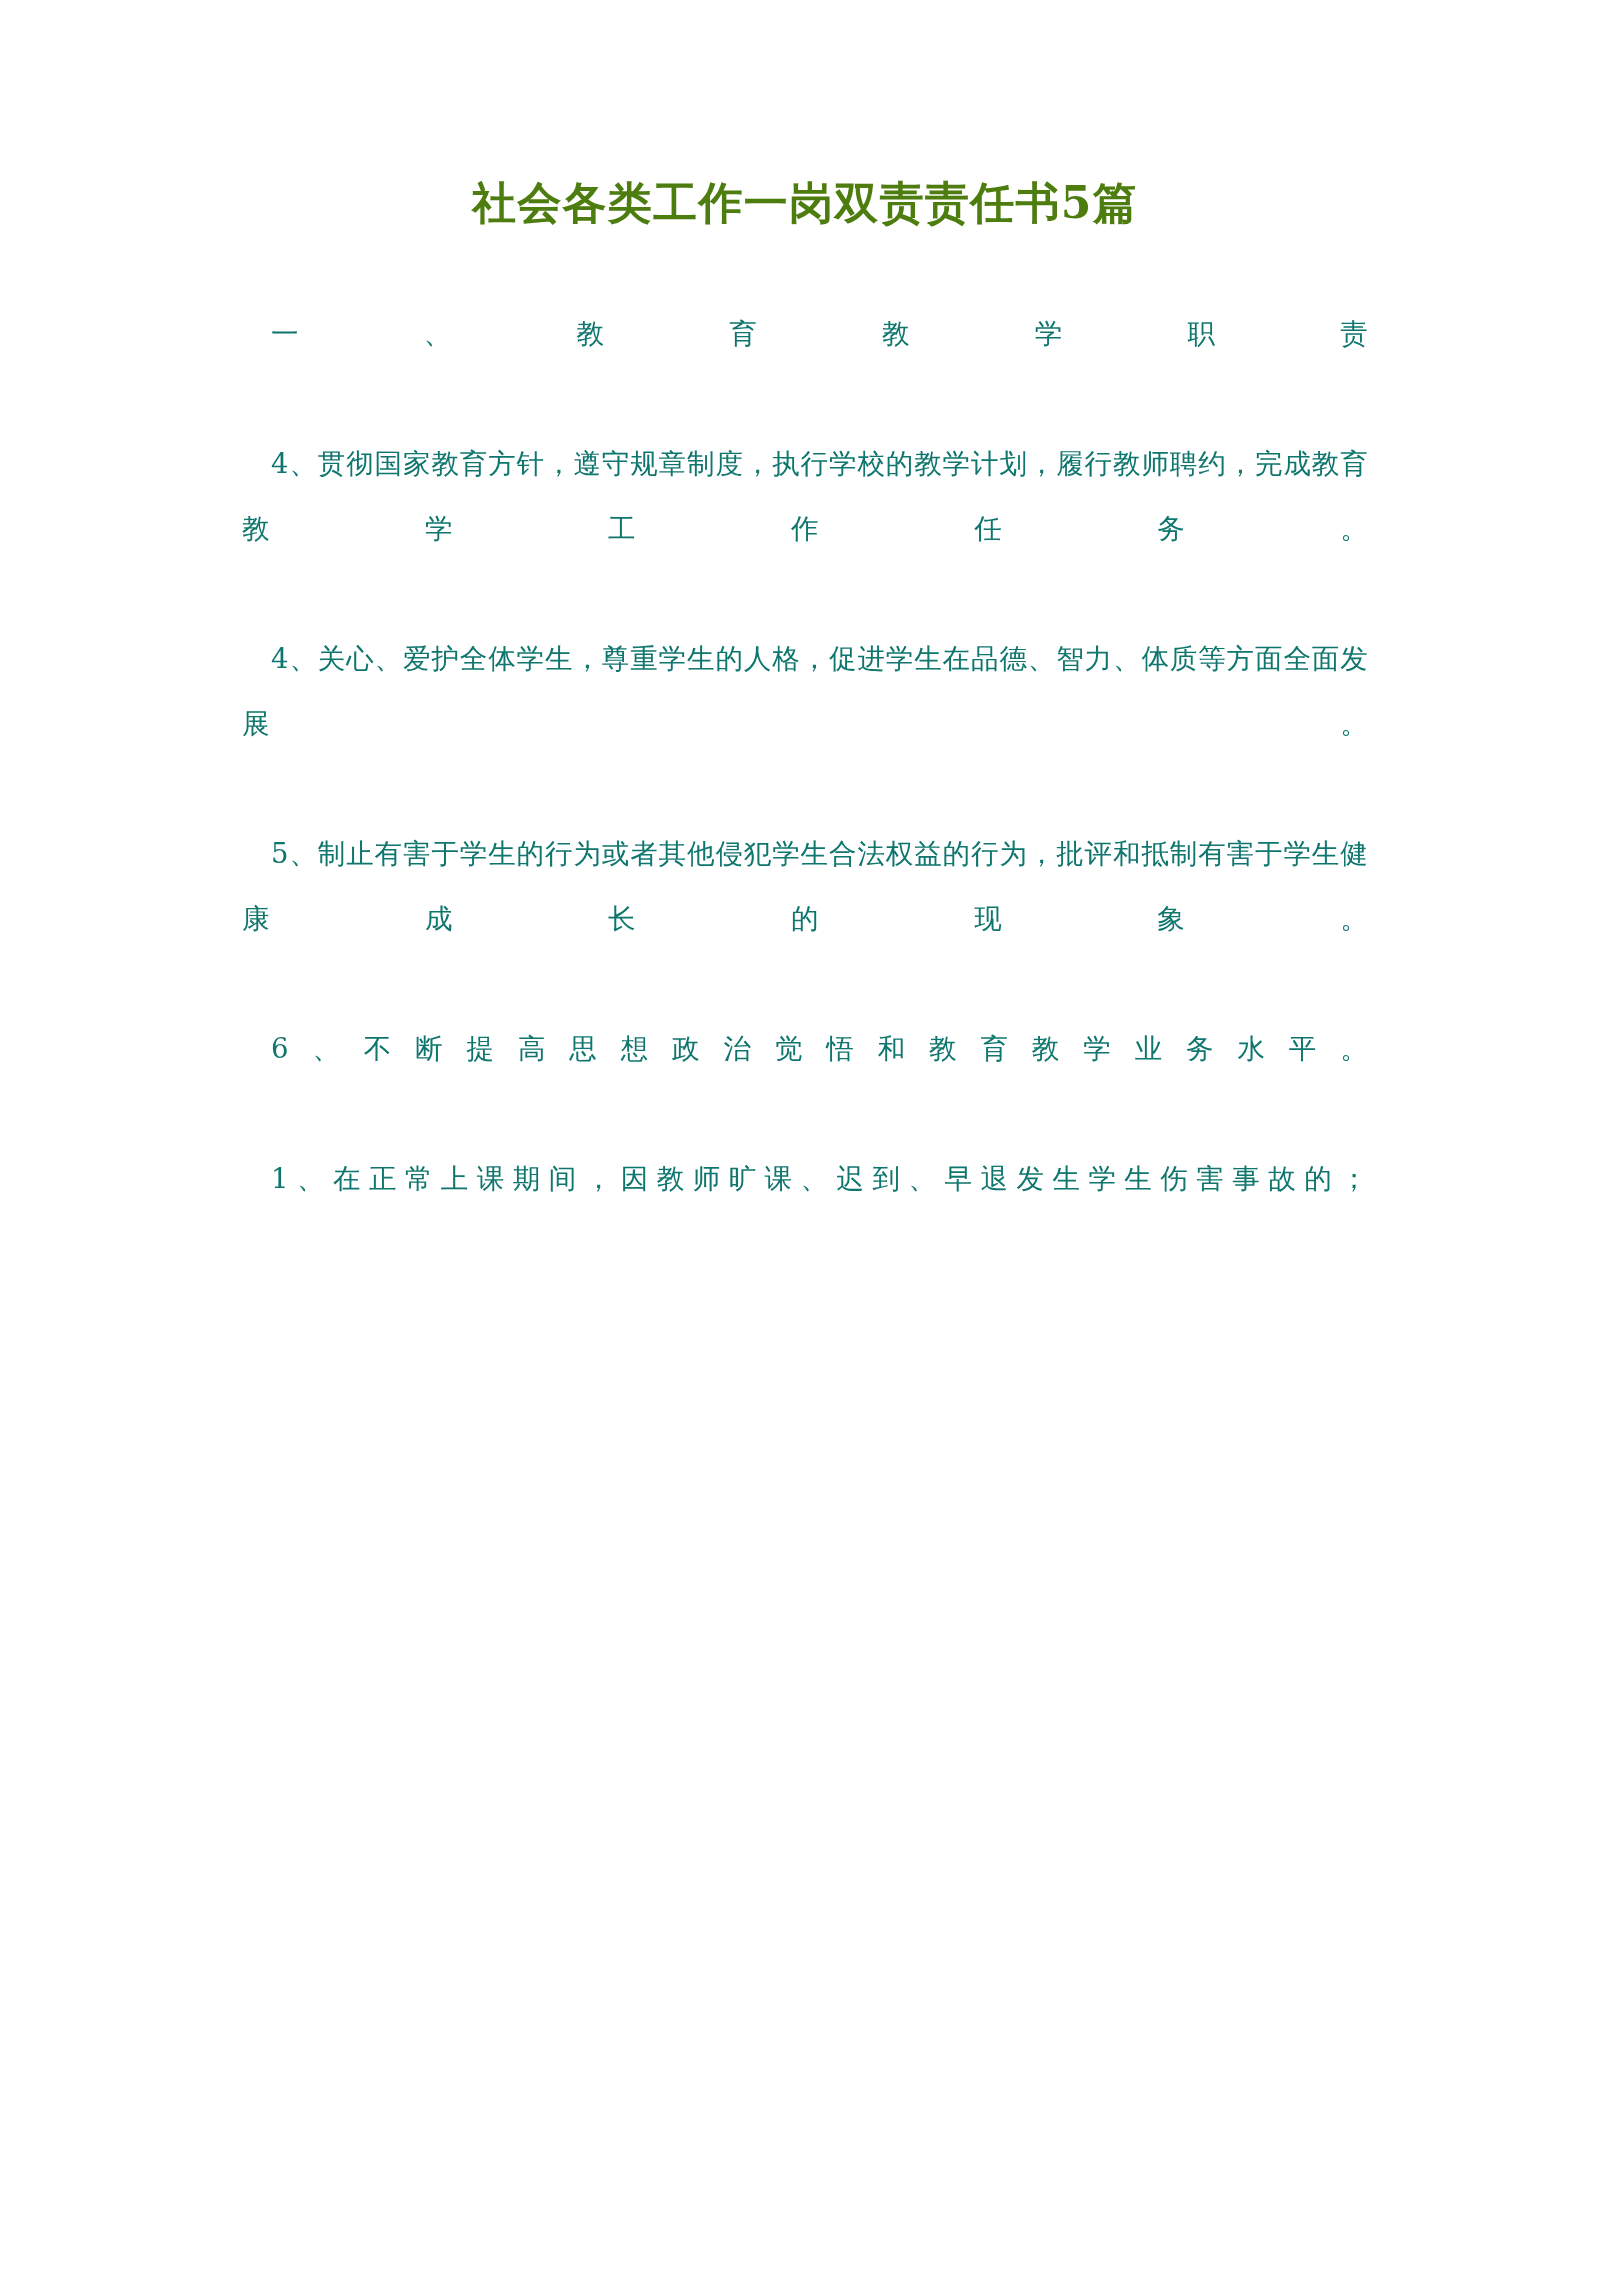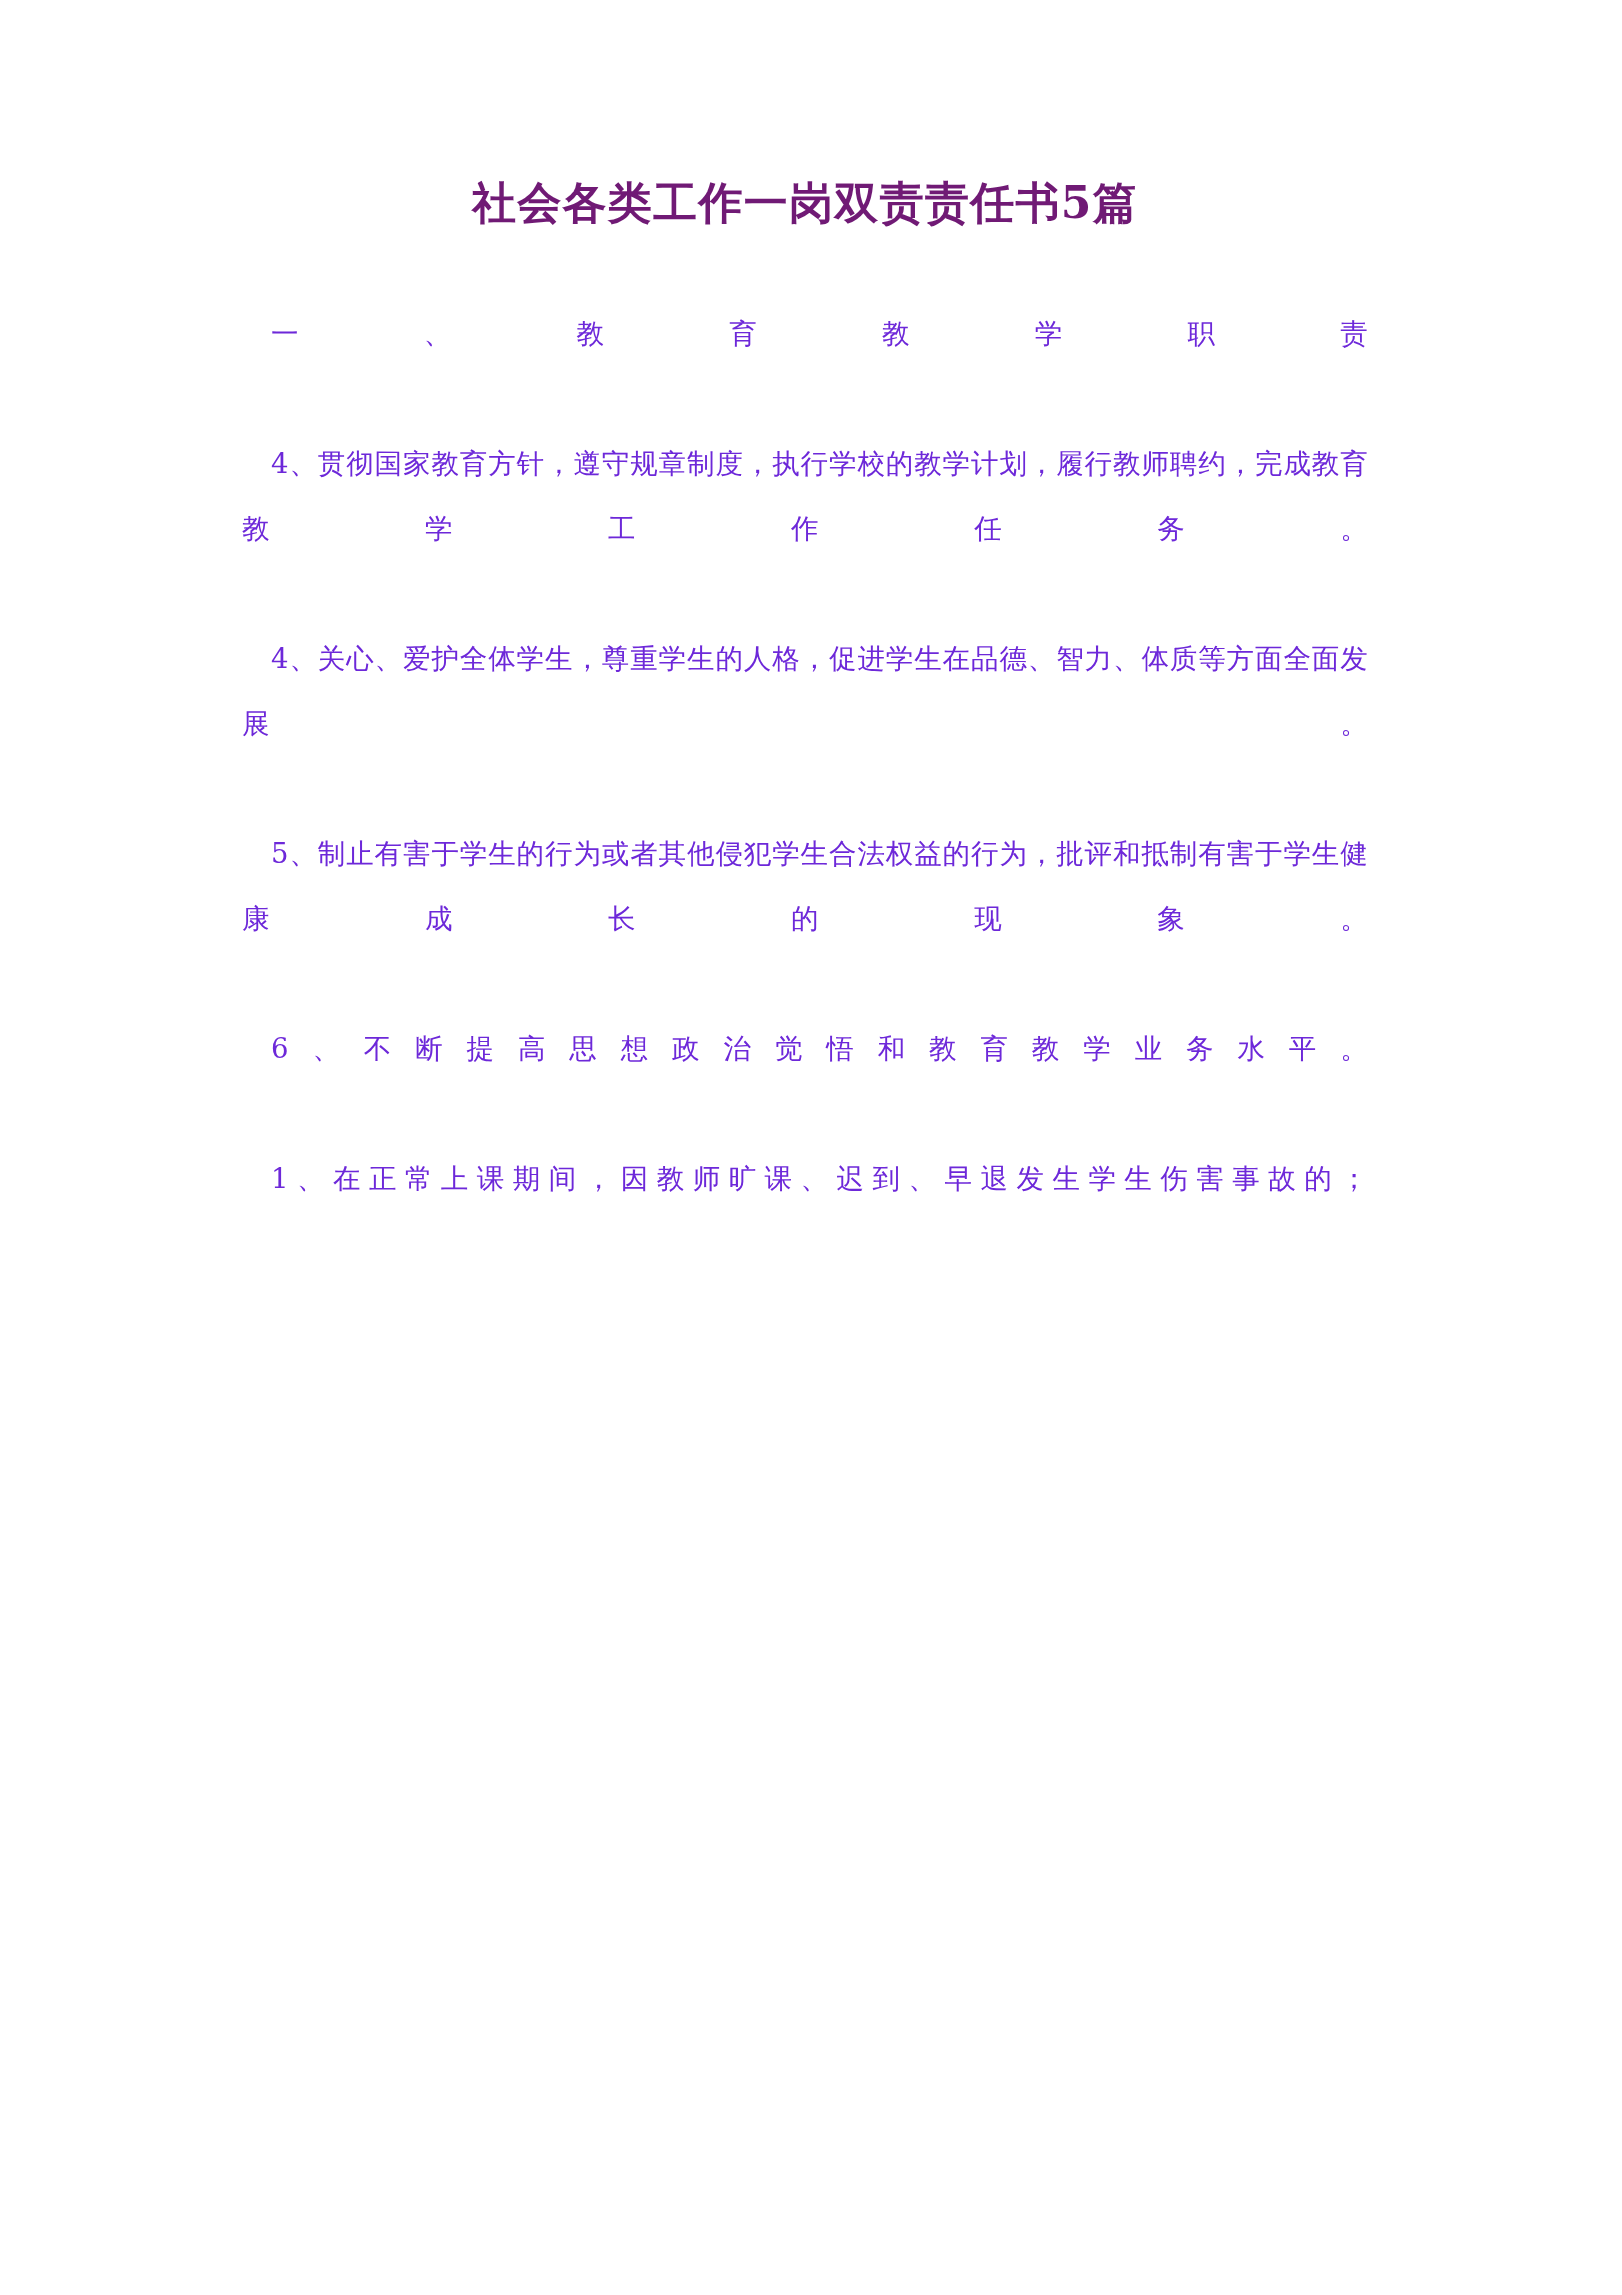--- a/index.html
+++ b/index.html
@@ -31,37 +31,37 @@
     font-family: "DejaVu Serif", "Liberation Serif", serif;
     font-weight: 700;
     font-size: 44px;
     line-height: 1.25;
     text-align: center;
     letter-spacing: 1.3px;
     margin: 0;
     padding-top: 175px;
     padding-bottom: 0;
     white-space: nowrap;
-    color: #701a75;
+    color: #4d7c0f;
   }
 
   .body-block {
     margin-top: 71px;
   }
 
   p.para {
     font-family: "DejaVu Serif", "Liberation Serif", serif;
     font-size: 27.5px;
     line-height: 65px;
     text-align: justify;
     text-justify: inter-character;
     letter-spacing: 0.3px;
     margin: 0;
     padding: 0;
-    color: #6d28d9;
+    color: #0f766e;
     word-break: break-all;
     overflow-wrap: break-word;
   }
 
   
   p.para.indented {
     text-indent: 29px;
   }
 
   

